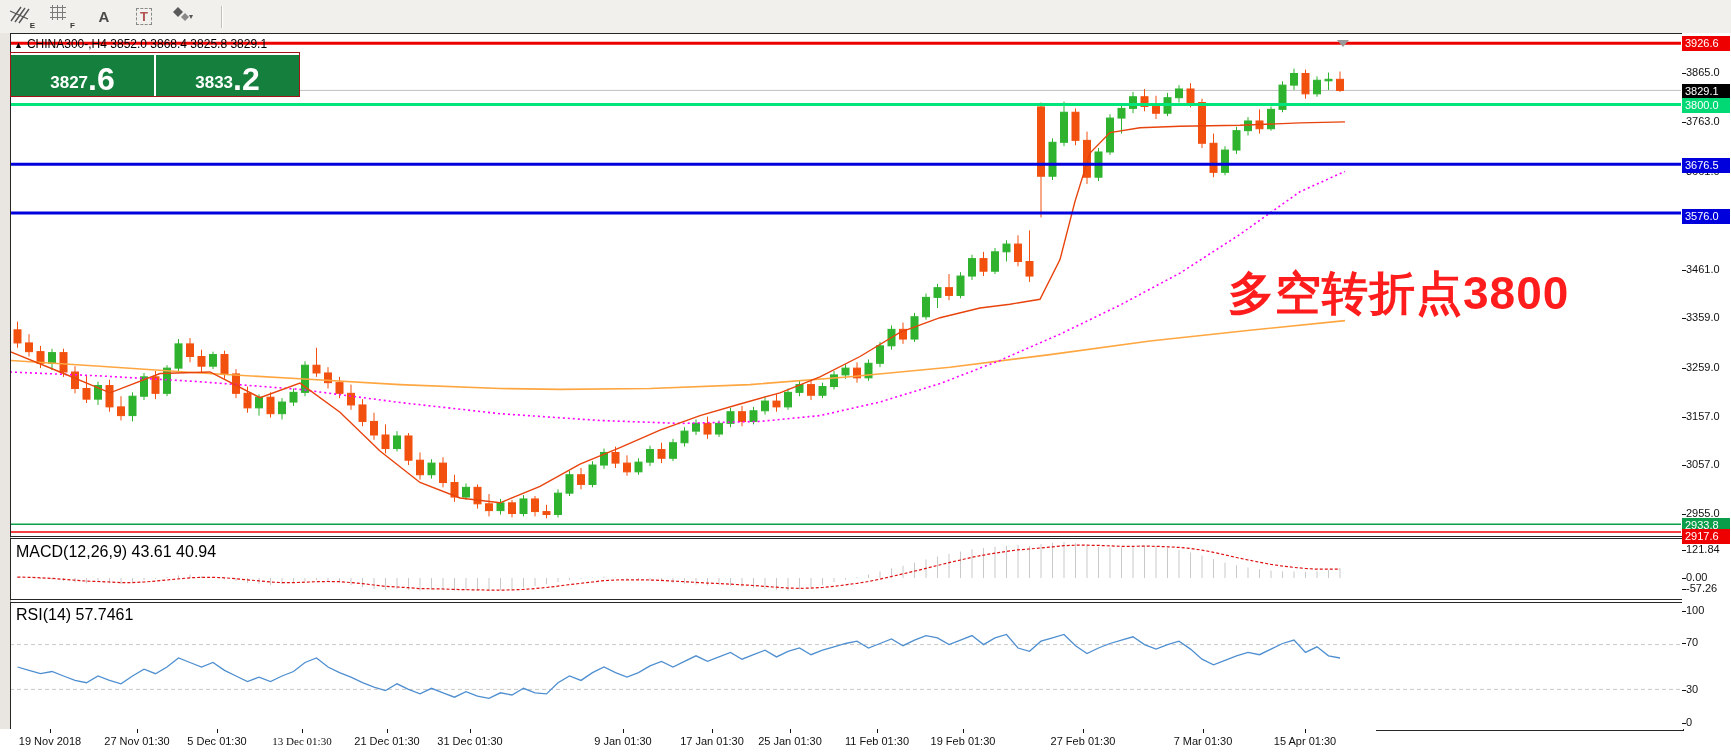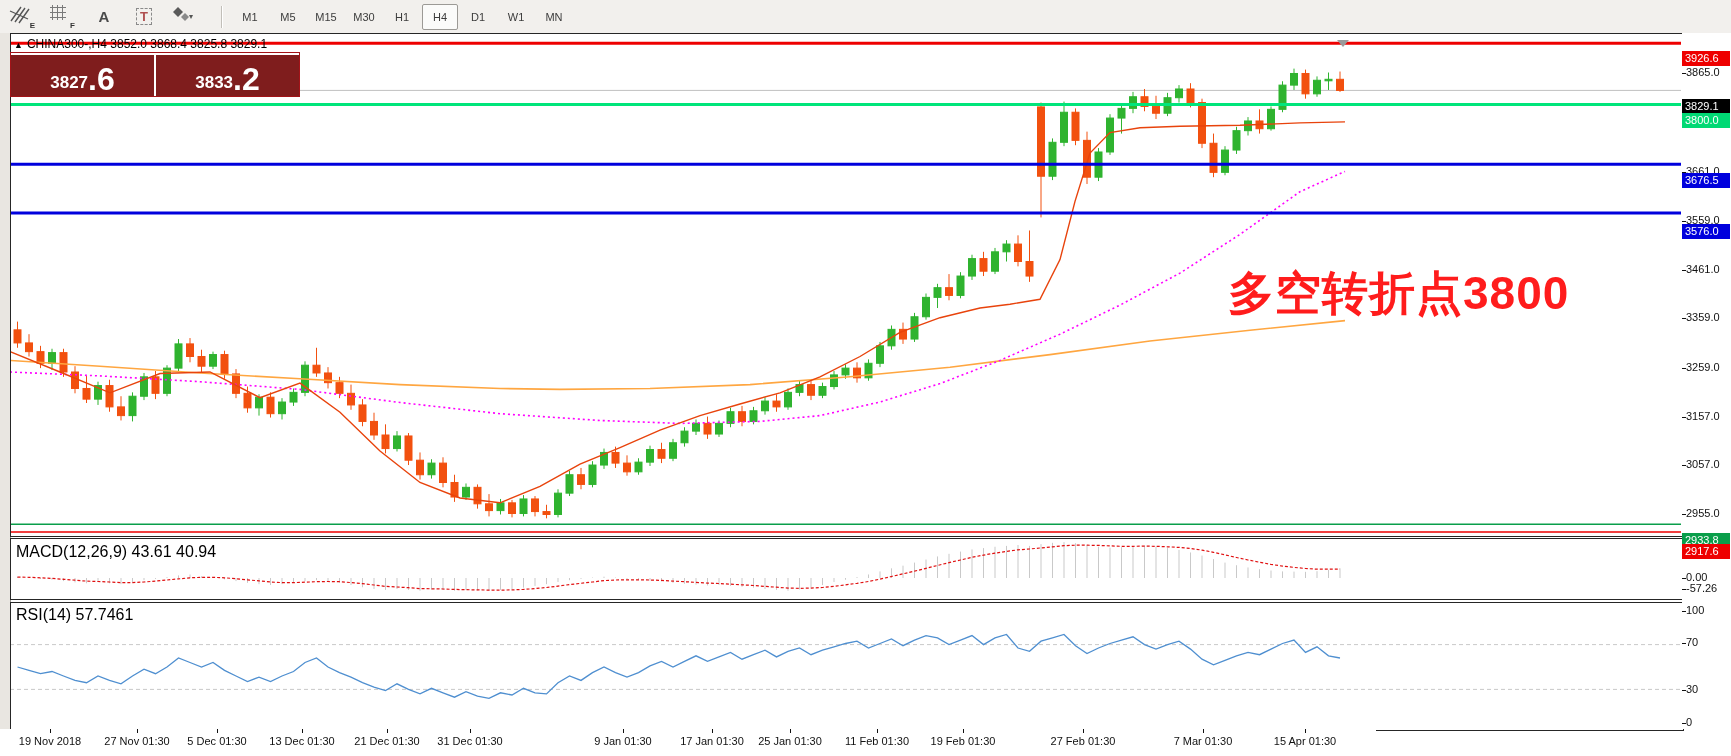--- a/index.html
+++ b/index.html
@@ -18,21 +18,21 @@
   .tf-btn.active{background:#fbfbfa;border:1px solid #9c9a96;border-radius:2px;}
   .caret{font-size:8px;color:#555;margin-left:2px;}
   
   .left-strip{position:absolute;left:0;top:33px;width:10px;height:723px;background:#e9e6e1;
               border-right:1px solid #96938e;}
   .pane{position:absolute;background:#fff;border:1px solid #262626;}
   .axis-col{position:absolute;left:1682px;top:33px;width:49px;height:696px;background:#fff;}
   .date-row{position:absolute;left:0px;top:729px;width:1376px;height:27px;background:#fff;}
   .axis-tick-label{position:absolute;left:1686px;font-size:11px;color:#111;white-space:nowrap;}
   .axis-dash{position:absolute;left:1682px;width:4px;height:1px;background:#111;}
-  .axis-chip{position:absolute;left:1682px;font-size:11px;color:#fff;padding:1px 3px 2px 3px;white-space:nowrap;min-width:42px;margin-top:15px;}
+  .axis-chip{position:absolute;left:1682px;font-size:11px;color:#fff;padding:1px 3px 2px 3px;white-space:nowrap;min-width:42px;}
   .date-label{position:absolute;top:6px;transform:translateX(-50%);font-size:11px;color:#111;white-space:nowrap;}
   .date-tick{position:absolute;top:0px;width:1px;height:4px;background:#111;}
   
   .chart-title{position:absolute;left:14px;top:37px;font-size:12px;color:#000;z-index:6;}
   .chart-title .arr{font-size:9px;margin-right:4px;}
   .ind-label{position:absolute;font-size:16px;color:#000;z-index:6;}
   .annotation{position:absolute;left:1228px;top:268px;font-size:46px;font-weight:bold;
               letter-spacing:1px;z-index:5;line-height:1.1;}
   .shift-marker{position:absolute;left:1337px;top:40px;width:0;height:0;z-index:6;
                 border-left:6px solid transparent;border-right:6px solid transparent;border-top:7px solid #9a9a9a;}
@@ -41,21 +41,21 @@
                box-shadow:0 0 0 1px #a31318;}
   .tp-row1{display:flex;align-items:center;height:30px;padding:0 4px;}
   .tp-btn{height:22px;width:62px;background:#cf393c;border:1px solid #e9a7a7;color:#fff;
           font-size:13px;display:flex;align-items:center;justify-content:center;cursor:pointer;}
   .tp-spin{height:22px;width:17px;background:#e9e7e4;border:1px solid #9b9894;color:#3b5a86;
            font-size:8px;display:flex;align-items:center;justify-content:center;cursor:pointer;}
   .tp-vol{height:20px;width:82px;border:1px solid #9b9894;background:#fff;color:#000;
           font-size:14px;text-align:right;padding:0 4px;font-family:"Liberation Sans",sans-serif;}
   .tp-spacer{flex:1;}
   .tp-row2{display:flex;border-top:2px solid #ffffff;}
-  .tp-price{flex:1;height:38px;background:#7f1d1d;color:#fff;display:flex;align-items:flex-end;
+  .tp-price{flex:1;height:38px;background:#15803d;color:#fff;display:flex;align-items:flex-end;
             justify-content:center;padding-bottom:3px;cursor:pointer;}
   .tp-price.left{border-right:2px solid #ffffff;}
   .tp-int{font-size:17px;font-weight:bold;line-height:1;margin-bottom:2px;}
   .tp-frac{font-size:32px;font-weight:bold;line-height:0.85;}
   svg{position:absolute;left:0;top:0;}
 </style>
 </head>
 <body>
 
 <div id="app">
@@ -88,47 +88,36 @@
       <span class="tb-letter" style="border:1px dashed #8a8a8a;padding:0 3px;font-size:13px;color:#b05050;">T</span>
     </div>
     <div class="tb-icon" style="margin-left:14px;width:38px;">
       <svg width="24" height="18" viewBox="0 0 24 18">
         <path d="M7 2 L12 7 L7 12 L2 7 Z" fill="#5a5a5a"></path>
         <path d="M14 8 L18 12 L14 16 L10 12 Z" fill="#8a8a8a"></path>
       </svg>
       <span class="caret">▾</span>
     </div>
     <div class="tb-sep"></div>
-    <div id="tf-group" style="display:flex;">
-        <div class="tf-btn">M1</div>
-        <div class="tf-btn">M5</div>
-        <div class="tf-btn">M15</div>
-        <div class="tf-btn">M30</div>
-        <div class="tf-btn">H1</div>
-        <div class="tf-btn active">H4</div>
-        <div class="tf-btn">D1</div>
-        <div class="tf-btn">W1</div>
-        <div class="tf-btn">MN</div>
-      </div>
   </div>
 
   <div class="left-strip"></div>
   <div class="pane" style="left:10px;top:33px;width:1672px;height:502px;"></div>
   <div class="pane" style="left:10px;top:538px;width:1672px;height:60px;"></div>
   <div class="pane" style="left:10px;top:602px;width:1672px;height:127px;"></div>
   <div class="axis-col"></div>
   <div class="date-row" id="date-row">
       <div class="date-tick" style="left: 50px;"></div>
       <div class="date-label" style="left: 50px;">19 Nov 2018</div>
       <div class="date-tick" style="left: 137px;"></div>
       <div class="date-label" style="left: 137px;">27 Nov 01:30</div>
       <div class="date-tick" style="left: 217px;"></div>
       <div class="date-label" style="left: 217px;">5 Dec 01:30</div>
       <div class="date-tick" style="left: 302px;"></div>
-      <div class="date-label" style="left: 302px;">13 Dec 01:30</div>
+      <div class="date-label" style="left: 302px; font-family: Liberation Serif, serif;">13 Dec 01:30</div>
       <div class="date-tick" style="left: 387px;"></div>
       <div class="date-label" style="left: 387px;">21 Dec 01:30</div>
       <div class="date-tick" style="left: 470px;"></div>
       <div class="date-label" style="left: 470px;">31 Dec 01:30</div>
       <div class="date-tick" style="left: 623px;"></div>
       <div class="date-label" style="left: 623px;">9 Jan 01:30</div>
       <div class="date-tick" style="left: 712px;"></div>
       <div class="date-label" style="left: 712px;">17 Jan 01:30</div>
       <div class="date-tick" style="left: 790px;"></div>
       <div class="date-label" style="left: 790px;">25 Jan 01:30</div>

